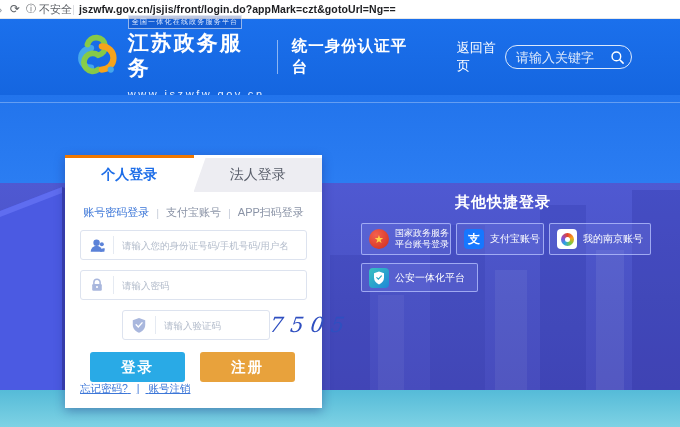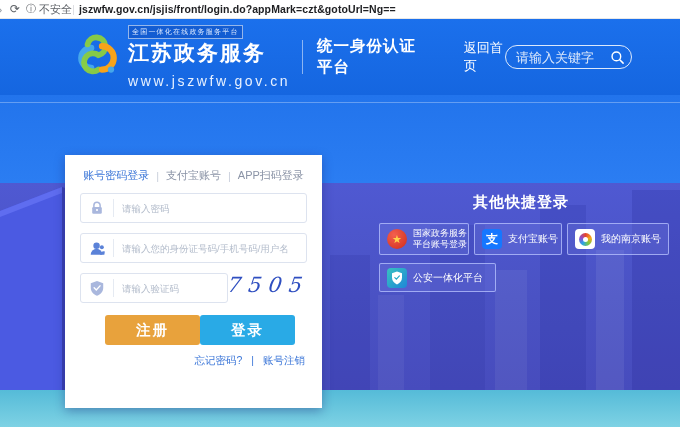--- a/index.html
+++ b/index.html
@@ -19,21 +19,21 @@
   
   .header { position:absolute; left:0; top:19px; width:680px; height:76px;
     background:linear-gradient(180deg,#1b70ec 0%,#1566e0 100%);
     display:flex; align-items:center; }
   .logo-wrap { display:flex; align-items:center; margin-left:66px; }
   .logo-mark { width:54px; height:48px; margin-right:8px; }
   .logo-text { display:flex; flex-direction:column; }
   .logo-badge { font-size:7px; color:#dbe8ff; border:1px solid rgba(255,255,255,.55);
     background:rgba(0,40,140,.25); padding:1px 3px; letter-spacing:1.2px; white-space:nowrap; width:fit-content; }
   .logo-title { font-size:21px; font-weight:bold; color:#fff; letter-spacing:2px; line-height:25px; margin-top:1px; }
-  .logo-url { font-size:14px; color:#e8f1ff; letter-spacing:2.6px; margin-top:8px; }
+  .logo-url { font-size:11px; color:#e8f1ff; letter-spacing:2.6px; margin-top:8px; }
   .hd-divider { width:1px; height:34px; background:rgba(255,255,255,.5); margin:0 14px 0 12px; }
   .platform-title { font-size:15.5px; font-weight:bold; color:#fff; letter-spacing:1px; }
   .home-link { font-size:13px; color:#fff; margin-left:42px; cursor:pointer; }
   .search-box { margin-left:auto; margin-right:48px; width:127px; height:24px;
     border:1px solid rgba(255,255,255,.85); border-radius:12px; display:flex; align-items:center; padding:0 6px 0 10px; }
   .search-input { flex:1; min-width:0; background:transparent; border:none; outline:none; color:#fff; font-size:13px; }
   .search-input::placeholder { color:rgba(255,255,255,.85); }
   .search-btn { width:16px; height:16px; cursor:pointer; flex:none; display:flex; align-items:center; justify-content:center; }
 
   
@@ -41,21 +41,21 @@
     background:linear-gradient(180deg,#2274ec 0%,#2b7df2 100%); }
   .hero-hairline { position:absolute; left:0; top:102px; width:680px; height:1px; background:rgba(255,255,255,.3); }
   .hero-city { position:absolute; left:0; top:183px; width:680px; height:207px;
     background:linear-gradient(180deg,#4f59d2 0%,#4a52c4 55%,#474cbd 100%); overflow:hidden; }
   .hero-city i { position:absolute; bottom:0; display:block; }
   .hero-bottom { position:absolute; left:0; top:390px; width:680px; height:37px;
     background:linear-gradient(180deg,#55bbd8 0%,#7ed2e4 100%); }
   .cube { position:absolute; left:0; top:181px; }
 
   
-  .quick { position:absolute; left:379px; top:193px; width:284px; }
+  .quick { position:absolute; left:361px; top:193px; width:284px; }
   .quick-title { text-align:center; color:#fff; font-size:15px; font-weight:bold; letter-spacing:1px; margin-bottom:11px; }
   .quick-row { display:flex; }
   .qbtn { height:32px; border:1px solid rgba(185,196,255,.75); background:rgba(120,130,230,.28);
     border-radius:2px; display:flex; align-items:center; padding:0 7px; cursor:pointer; color:#fff; }
   .qbtn + .qbtn { margin-left:5px; }
   .quick-row2 { margin-top:8px; }
   .qb-icon { width:20px; height:20px; flex:none; margin-right:6px; display:flex; align-items:center; justify-content:center; }
   .qb-label { font-size:10px; white-space:nowrap; }
   .qb-label2 { font-size:9px; line-height:11px; white-space:nowrap; }
   .ic-emblem { border-radius:50%; background:radial-gradient(circle at 35% 30%,#f4604e,#cf2c1c); color:#ffd24a; font-size:11px; line-height:20px; text-align:center; }
@@ -81,31 +81,31 @@
   .method { cursor:pointer; color:#8a93a6; }
   .method.on { color:#3d77d8; }
   .m-sep { color:#c9cfdb; margin:0 7px; }
   .input-box { margin-top:10px; height:30px; border:1px solid #dde3ef; border-radius:3px;
     display:flex; align-items:center; background:#fff; }
   .ib-icon { width:32px; flex:none; display:flex; align-items:center; justify-content:center; }
   .ib-div { width:1px; height:18px; background:#e5eaf2; flex:none; }
   .field-input { flex:1; min-width:0; border:none; outline:none; padding:0 8px; font-size:9.5px; color:#333;
     font-family:"Liberation Sans","DejaVu Sans",sans-serif; }
   .field-input::placeholder { color:#b3bccb; }
-  .captcha-row { display:flex; align-items:flex-start; }
+  .captcha-row { display:flex; align-items:center;margin-left:42px; }
   .captcha-row .input-box { width:148px; flex:none; }
   .captcha-img { flex:1; text-align:center; margin-top:10px; cursor:pointer;
     font-family:"DejaVu Serif",serif; font-style:italic; font-size:21px; color:#2f4fc0;
     letter-spacing:7px; transform:skewX(-8deg); }
   .btn-row { display:flex; margin-top:12px; padding:0 10px; }
   .btn { width:95px; height:30px; border:none; border-radius:3px; color:#fff; font-size:14.5px; font-weight:bold;
     letter-spacing:2px; cursor:pointer; font-family:"Liberation Sans","DejaVu Sans",sans-serif; }
   .btn-login { background:#29aae6; }
   .btn-register { background:#e8a23c; margin-left:15px; }
-  .links-row { margin-top:9px; text-align:right; padding-right:2px; font-size:10.5px; color:#3d77d8; }
+  .links-row { padding-right:2px; font-size:10.5px; color:#3d77d8;text-decoration:underline; }
   .links-row .lnk { cursor:pointer; }
   .l-sep { color:#3d77d8; margin:0 6px; }
 </style>
 </head>
 <body>
 
 <div class="browser-bar">
   <span class="bb-back">›</span>
   <span class="bb-reload">⟳</span>
   <span class="bb-info">ⓘ</span>
@@ -192,71 +192,77 @@
           <path d="M6,0.5 L11,2.3 V6.5 C11,10 8.8,12.3 6,13.4 C3.2,12.3 1,10 1,6.5 V2.3 Z" fill="#fff"></path>
           <path d="M3.8,6.6 L5.4,8.2 L8.4,4.9" fill="none" stroke="#27a8c6" stroke-width="1.2" stroke-linecap="round"></path>
         </svg>
       </span>
       <span class="qb-label">公安一体化平台</span>
     </div>
   </div>
 </div>
 
 <div class="card">
+  <div class="tabs">
+    <div class="tab-active">个人登录</div>
+    <div class="tab-inactive-wrap">
+      <div class="tab-inactive">法人登录</div>
+    </div>
+  </div>
   <div class="card-body">
     <div class="methods">
       <span class="method on">账号密码登录</span>
       <span class="m-sep">|</span>
       <span class="method">支付宝账号</span>
       <span class="m-sep">|</span>
       <span class="method">APP扫码登录</span>
-    </div>
-
-    <div class="input-box">
-      <span class="ib-icon">
-        <svg width="16" height="16" viewBox="0 0 18 18">
-          <path d="M5.5,8 V6 a3.5,3.5 0 0,1 7,0 V8" fill="none" stroke="#a9b7dd" stroke-width="1.7"></path>
-          <rect x="3.6" y="7.8" width="10.8" height="7.6" rx="1.4" fill="#a9b7dd"></rect>
-          <circle cx="9" cy="11.2" r="1.2" fill="#fff"></circle>
-        </svg>
-      </span>
-      <span class="ib-div"></span>
-      <input class="field-input" type="password" placeholder="请输入密码" style="">
     </div>
 
     <div class="input-box">
       <span class="ib-icon">
         <svg width="17" height="17" viewBox="0 0 18 18" fill="#5b82d8">
           <circle cx="8" cy="6" r="3.4"></circle>
           <path d="M1.8,15.5 a6.2,6.2 0 0,1 12.4,0 z"></path>
           <circle cx="13.6" cy="7.6" r="2.1"></circle>
           <path d="M11.6,15.5 a4.6,4.6 0 0,1 5.2,-3.4 l-0.6,3.4 z"></path>
         </svg>
       </span>
       <span class="ib-div"></span>
       <input class="field-input" placeholder="请输入您的身份证号码/手机号码/用户名" style="">
+    </div>
+
+    <div class="input-box">
+      <span class="ib-icon">
+        <svg width="16" height="16" viewBox="0 0 18 18">
+          <path d="M5.5,8 V6 a3.5,3.5 0 0,1 7,0 V8" fill="none" stroke="#a9b7dd" stroke-width="1.7"></path>
+          <rect x="3.6" y="7.8" width="10.8" height="7.6" rx="1.4" fill="#a9b7dd"></rect>
+          <circle cx="9" cy="11.2" r="1.2" fill="#fff"></circle>
+        </svg>
+      </span>
+      <span class="ib-div"></span>
+      <input class="field-input" type="password" placeholder="请输入密码" style="">
     </div>
 
     <div class="captcha-row">
       <div class="input-box">
         <span class="ib-icon">
           <svg width="16" height="16" viewBox="0 0 18 18">
             <path d="M9,1.2 L16,3.6 V8.6 c0,4.6 -3.1,7.6 -7,9 c-3.9,-1.4 -7,-4.4 -7,-9 V3.6 Z" fill="#a9b7dd"></path>
             <path d="M5.8,8.8 L8.2,11.2 L12.4,6.6" fill="none" stroke="#fff" stroke-width="1.6" stroke-linecap="round"></path>
           </svg>
         </span>
         <span class="ib-div"></span>
         <input class="field-input" placeholder="请输入验证码" style="">
       </div>
       <div class="captcha-img">7505</div>
     </div>
 
     <div class="btn-row">
+      <button class="btn btn-login">登录</button>
       <button class="btn btn-register">注册</button>
-      <button class="btn btn-login">登录</button>
     </div>
 
     <div class="links-row">
       <span class="lnk">忘记密码?</span>
       <span class="l-sep">|</span>
       <span class="lnk">账号注销</span>
     </div>
   </div>
 </div>
 

